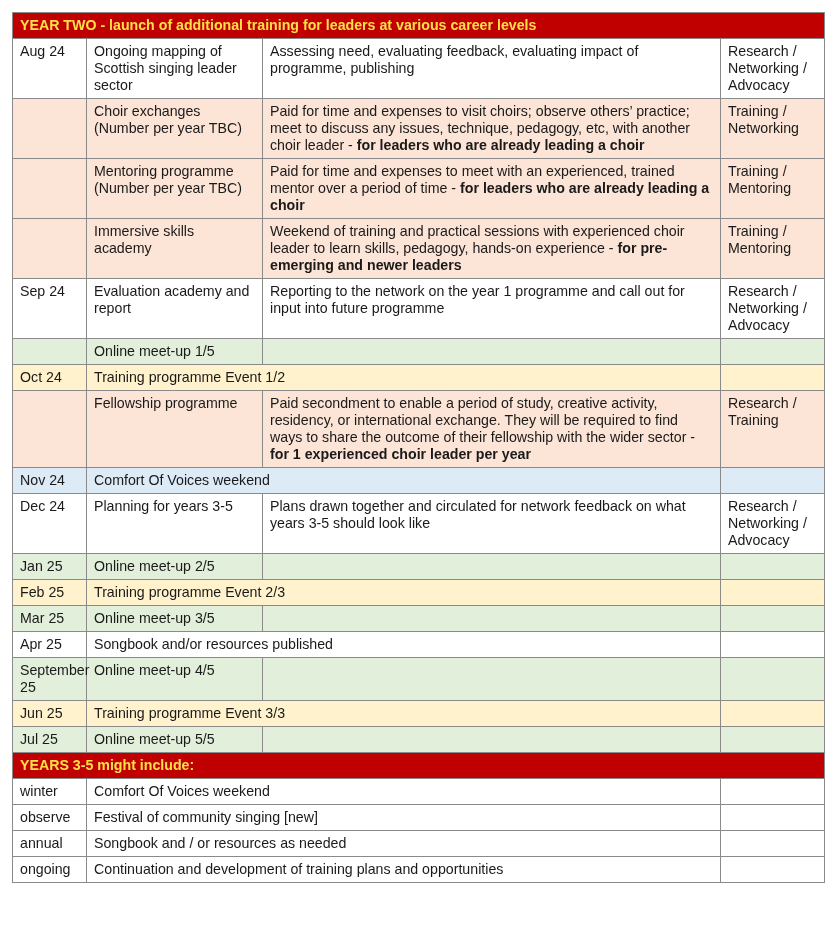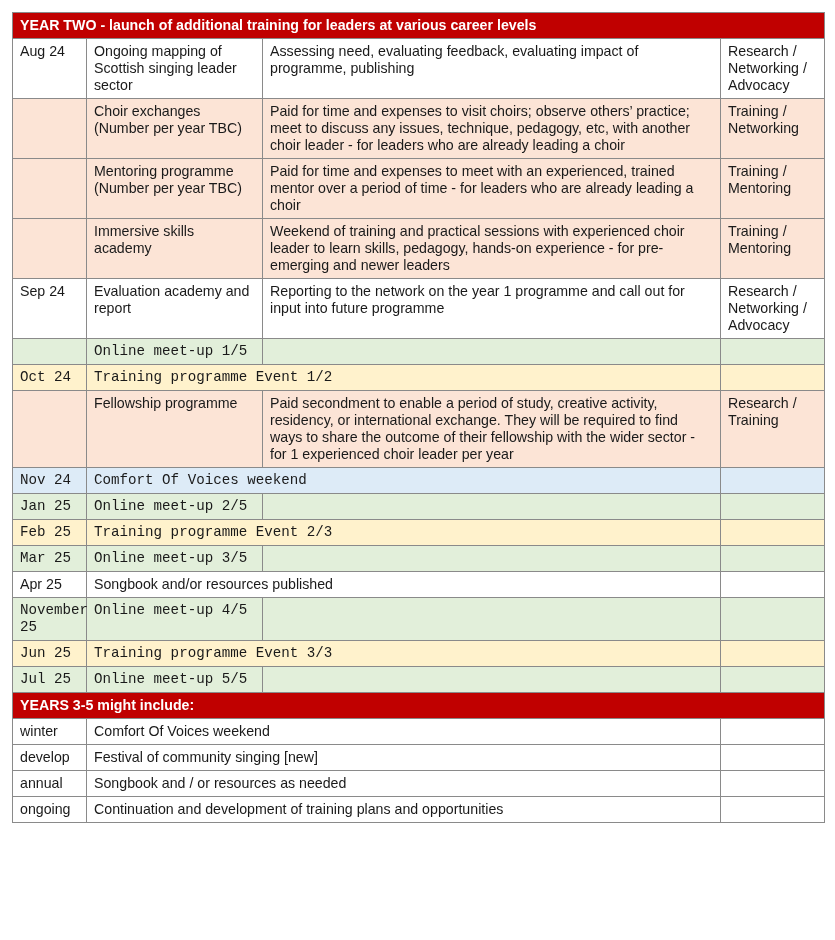--- a/index.html
+++ b/index.html
@@ -9,30 +9,30 @@
     width: 812px; border-collapse: collapse; table-layout: fixed;
     font-size: 14.2px; line-height: 17px;
   }
   table.plan td {
     border: 1px solid #8a8a8a;
     padding: 4px 7px 4px 7px;
     vertical-align: top;
   }
   table.plan td.col-tag { border-left-color: #b0b0b0; }
   .sec-head td {
-    background: #c00000; color: #ffffff; font-weight: bold;
+    background: #c00000; color: #fde047; font-weight: bold;
     border-color: #c00000; padding-top: 4px; padding-bottom: 4px;
   }
   .bg-white td { background: #ffffff; }
   .bg-peach td { background: #fce4d6; }
   .bg-green td { background: #e2efda; }
   .bg-yellow td { background: #fff2cc; }
   .bg-blue td { background: #ddebf7; }
-  .bg-green td, .bg-yellow td, .bg-blue td { padding-top: 4px; padding-bottom: 4px; font-family: Liberation Mono, monospace; }
-  td b { font-weight: normal; }
+  .bg-green td, .bg-yellow td, .bg-blue td { padding-top: 4px; padding-bottom: 4px; }
+  td b { font-weight: bold; }
   .h-3line { height: 51px; margin-top: 38px; }
   .h-4line { height: 68px; }
   .h-1line { height: 17px; }
 </style>
 </head>
 <body>
 
 <table class="plan">
   <colgroup>
     <col style="width:74px">
@@ -99,20 +99,26 @@
       <td><span>Paid secondment to enable a period of study, creative activity, residency, or international exchange. They will be required to find ways to share the outcome of their fellowship with the wider sector - </span><b>for 1 experienced choir leader per year</b></td>
       <td class="col-tag">Research / Training</td>
     </tr>
 
     <tr class="bg-blue">
       <td class="h-1line">Nov 24</td>
       <td colspan="2">Comfort Of Voices weekend</td>
       <td class="col-tag"></td>
     </tr>
 
+    <tr class="bg-white">
+      <td class="h-3line">Dec 24</td>
+      <td>Planning for years 3-5</td>
+      <td><span>Plans drawn together and circulated for network feedback on what years 3-5 should look like</span></td>
+      <td class="col-tag">Research / Networking / Advocacy</td>
+    </tr>
 
     <tr class="bg-green">
       <td class="h-1line">Jan 25</td>
       <td>Online meet-up 2/5</td>
       <td></td>
       <td class="col-tag"></td>
     </tr>
 
     <tr class="bg-yellow">
       <td class="h-1line">Feb 25</td>
@@ -128,21 +134,21 @@
     </tr>
 
 
     <tr class="bg-white">
       <td class="h-1line">Apr 25</td>
       <td colspan="2">Songbook and/or resources published</td>
       <td class="col-tag"></td>
     </tr>
 
     <tr class="bg-green">
-      <td class="h-1line">November 25</td>
+      <td class="h-1line">September 25</td>
       <td>Online meet-up 4/5</td>
       <td></td>
       <td class="col-tag"></td>
     </tr>
 
     <tr class="bg-yellow">
       <td class="h-1line">Jun 25</td>
       <td colspan="2">Training programme Event 3/3</td>
       <td class="col-tag"></td>
     </tr>
@@ -157,21 +163,21 @@
     <tr class="sec-head">
       <td colspan="4">YEARS 3-5 might include:</td>
     </tr>
 
     <tr class="bg-white">
       <td class="h-1line">winter</td>
       <td colspan="2">Comfort Of Voices weekend</td>
       <td class="col-tag"></td>
     </tr>
     <tr class="bg-white">
-      <td class="h-1line">develop</td>
+      <td class="h-1line">observe</td>
       <td colspan="2">Festival of community singing [new]</td>
       <td class="col-tag"></td>
     </tr>
     <tr class="bg-white">
       <td class="h-1line">annual</td>
       <td colspan="2">Songbook and / or resources as needed</td>
       <td class="col-tag"></td>
     </tr>
     <tr class="bg-white">
       <td class="h-1line">ongoing</td>

